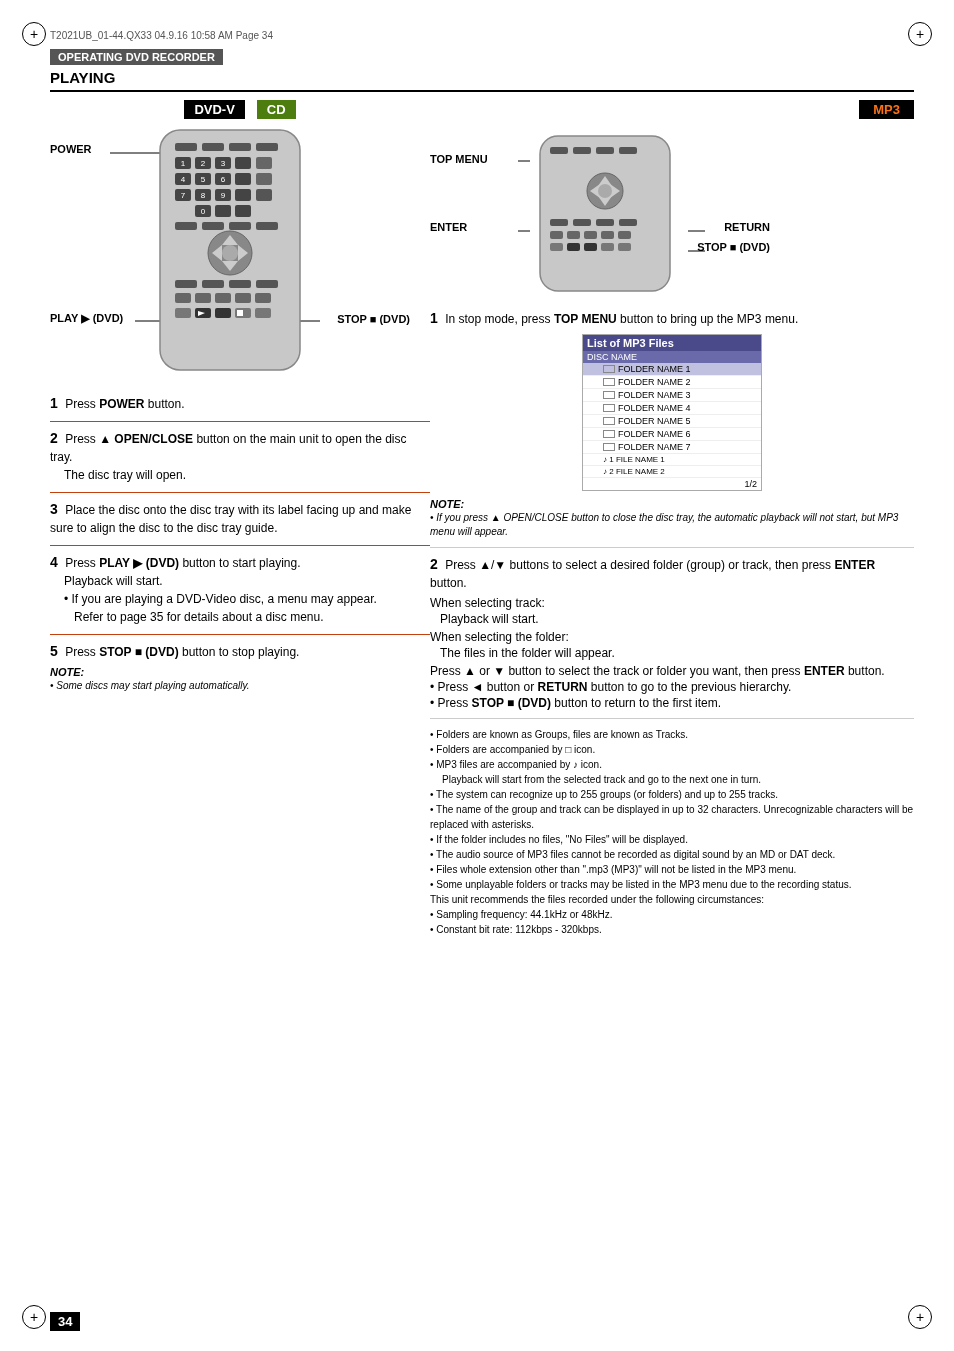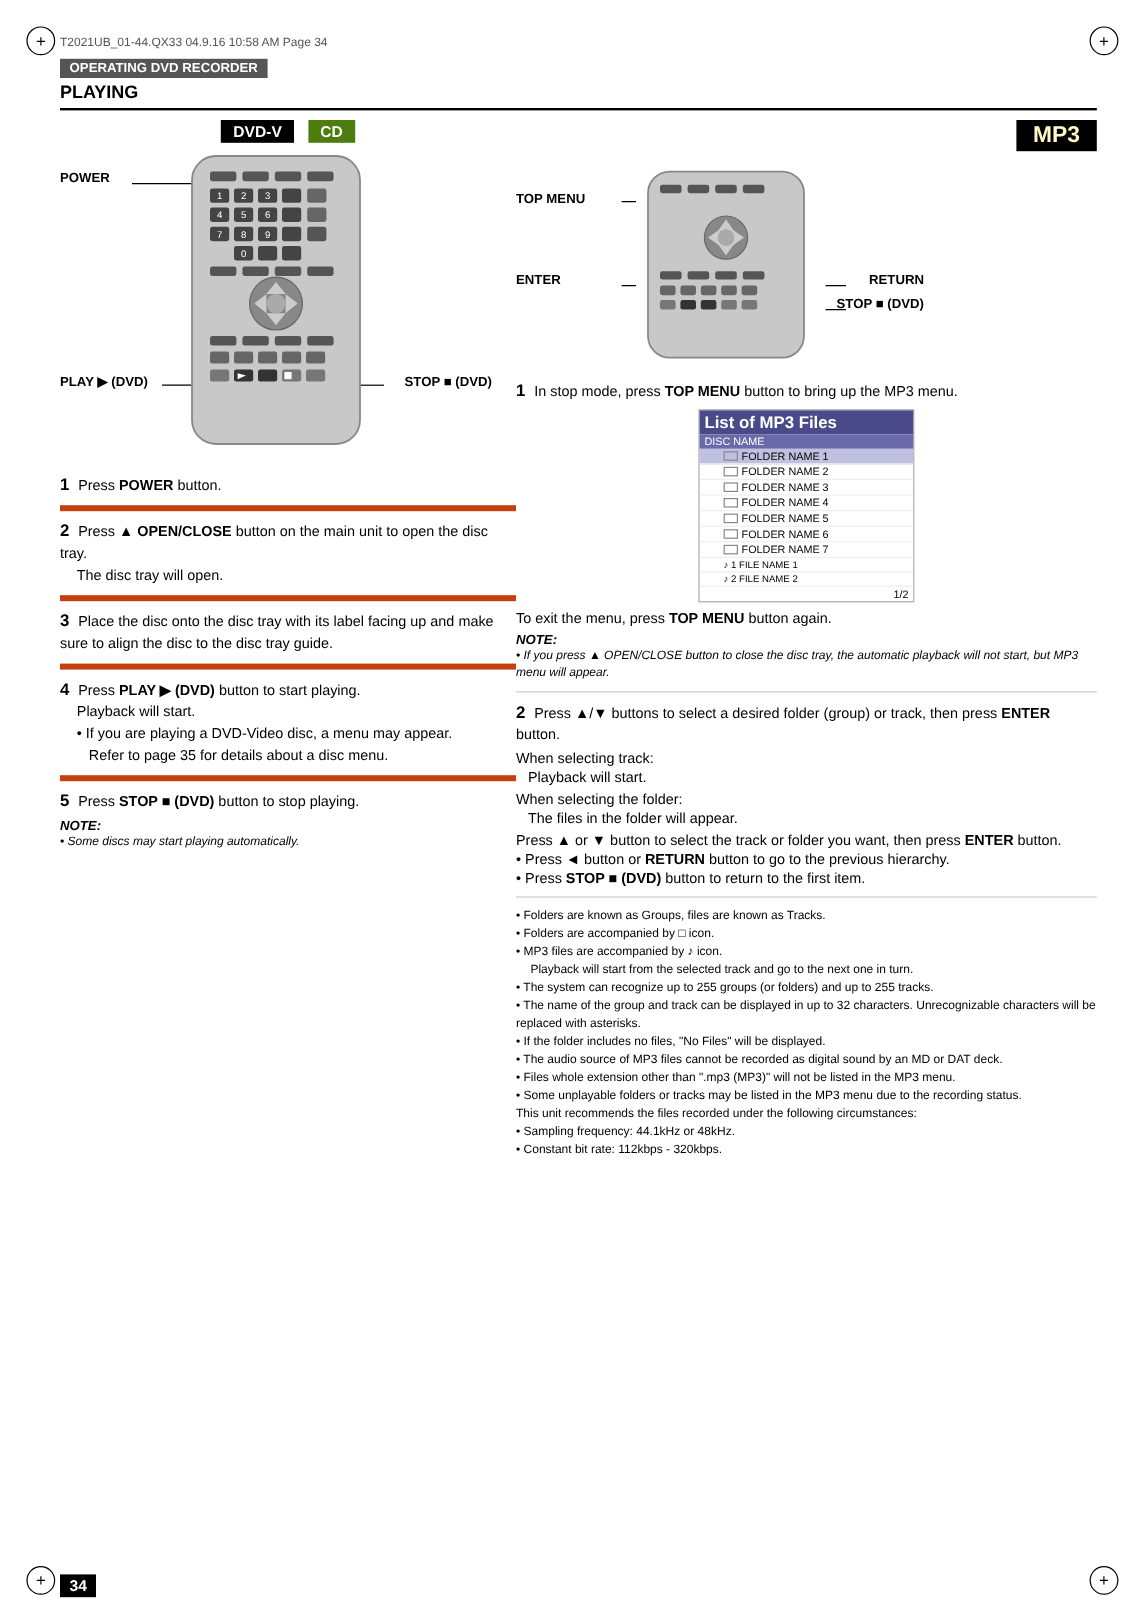--- a/index.html
+++ b/index.html
@@ -125,21 +125,21 @@
       right: 0;
       bottom: 60px;
       font-weight: bold;
       font-size: 11px;
       text-align: right;
     }
 
     
     .step {
       margin-bottom: 8px;
-      border-bottom: 5px solid #c2410c;
+      border-bottom: 1px solid #c2410c;
       padding-bottom: 8px;
     }
 
     .step:last-child {
       border-bottom: none;
     }
 
     .step-number {
       font-weight: bold;
       font-size: 14px;
@@ -165,23 +165,23 @@
 
     .sub-text {
       font-size: 12px;
       margin-left: 14px;
       line-height: 1.5;
     }
 
     
     .mp3-banner {
       background: #000;
-      color: #fef9c3;
-      font-weight: bold;
-      font-size: 19px;
+      color: #f97316;
+      font-weight: bold;
+      font-size: 13px;
       padding: 2px 14px;
       display: inline-block;
       float: right;
       margin-bottom: 6px;
     }
 
     
     .right-remote-area {
       position: relative;
       width: 340px;
@@ -229,21 +229,21 @@
       width: 180px;
       font-size: 9px;
       margin: 6px auto;
       display: block;
     }
 
     .mp3-menu-title {
       background: #4a4a8a;
       color: #fff;
       padding: 2px 4px;
-      font-size: 14px;
+      font-size: 11px;
       font-weight: bold;
     }
 
     .mp3-menu-disc {
       background: #6a6aaa;
       color: #fff;
       padding: 1px 4px;
       font-size: 9px;
     }
 
@@ -557,21 +557,20 @@
           <div class="mp3-menu-row"><span class="mp3-menu-icon"></span>FOLDER NAME 3</div>
           <div class="mp3-menu-row"><span class="mp3-menu-icon"></span>FOLDER NAME 4</div>
           <div class="mp3-menu-row"><span class="mp3-menu-icon"></span>FOLDER NAME 5</div>
           <div class="mp3-menu-row"><span class="mp3-menu-icon"></span>FOLDER NAME 6</div>
           <div class="mp3-menu-row"><span class="mp3-menu-icon"></span>FOLDER NAME 7</div>
           <div class="mp3-menu-row" style="font-size:8px;">♪ 1  FILE NAME 1</div>
           <div class="mp3-menu-row" style="font-size:8px;">♪ 2  FILE NAME 2</div>
           <div class="mp3-menu-page">1/2</div>
         </div>
 
-        <div style="font-size:12px; margin-top:4px;">To exit the menu, press <strong>TOP MENU</strong> button again.</div>
         <div style="margin-top:4px;">
           <span class="note-label">NOTE:</span>
           <div class="note-text">• If you press ▲ OPEN/CLOSE button to close the disc tray, the automatic playback will not start, but MP3 menu will appear.</div>
         </div>
       </div>
 
       <div class="right-step">
         <span class="step-number">2</span>
         <span class="step-text">Press ▲/▼ buttons to select a desired folder (group) or track, then press <strong>ENTER</strong> button.</span>
 

